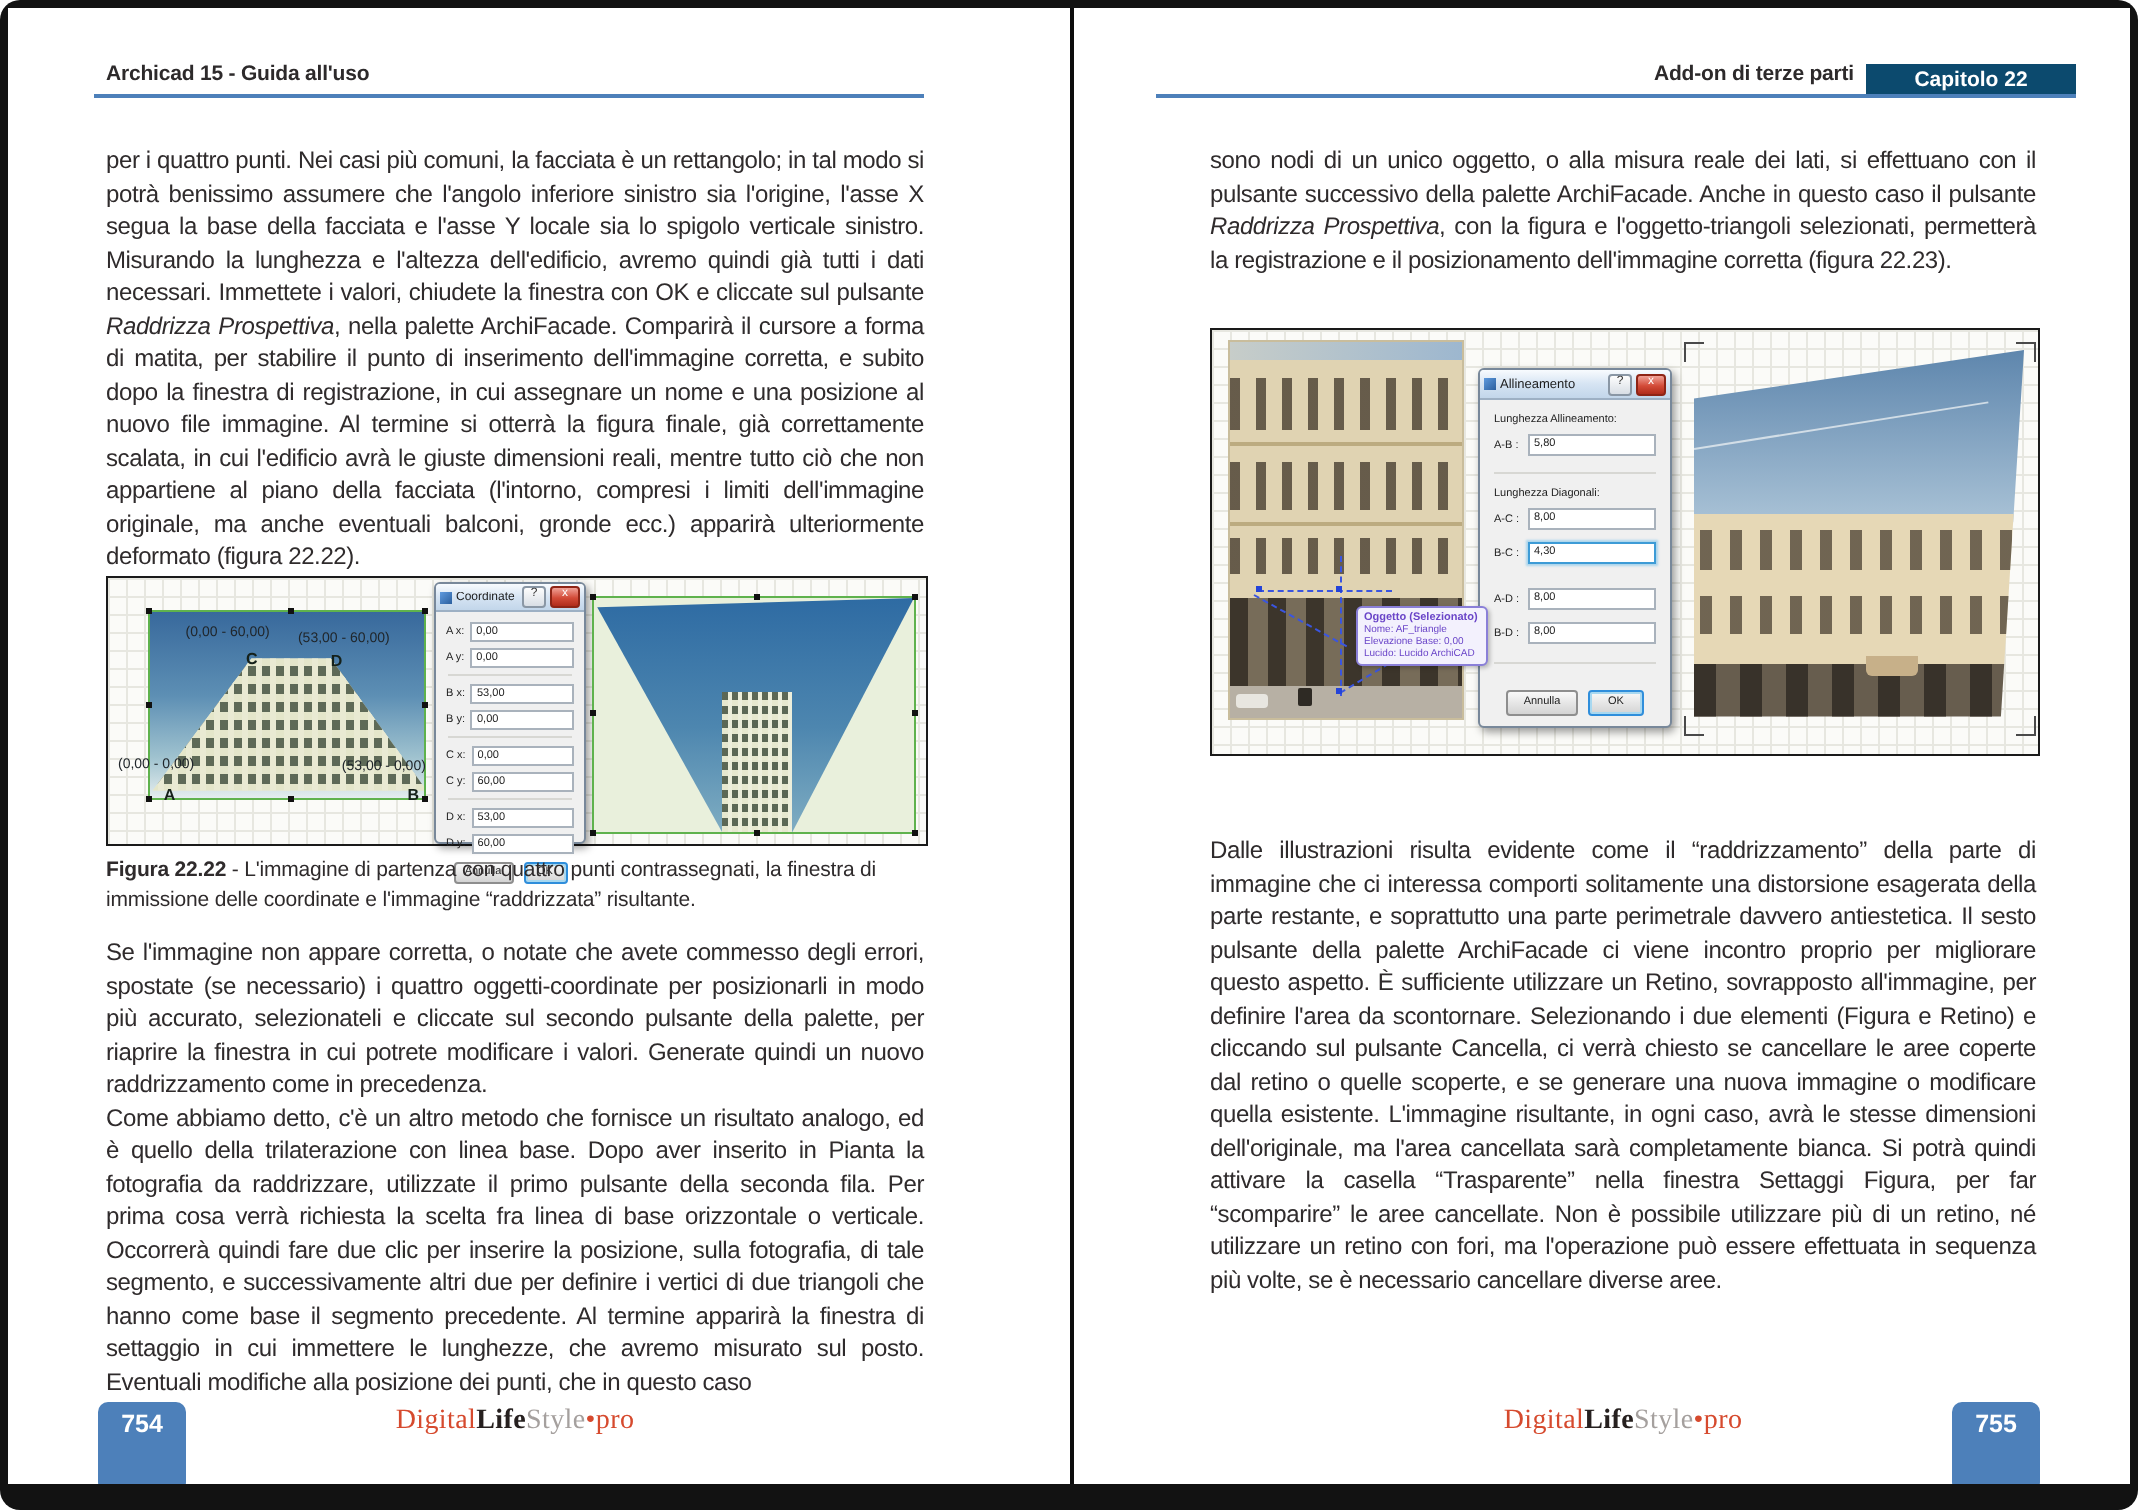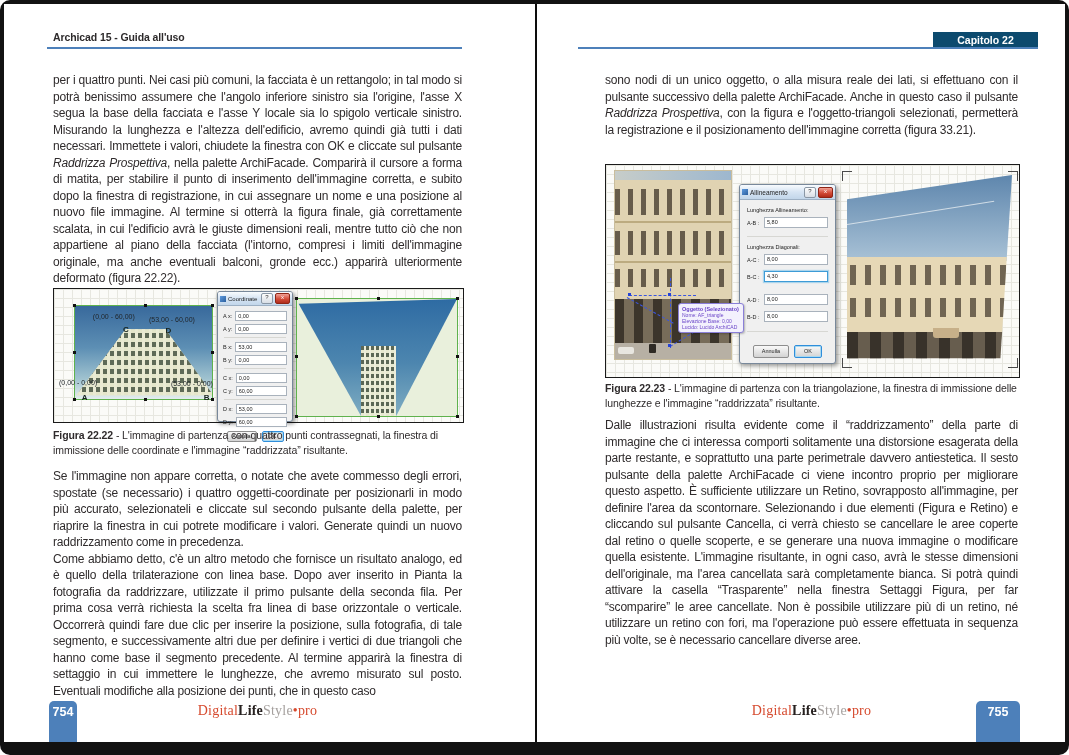--- a/index.html
+++ b/index.html
@@ -211,32 +211,33 @@
 
       <div class="abs caption" style="left:49px;top:424px;width:409px;">
         <b>Figura 22.22</b><span> - L'immagine di partenza con quattro punti contrassegnati, la finestra di immissione delle coordinate e l'immagine “raddrizzata” risultante.</span>
       </div>
 
       <div class="abs body-par" style="left:49px;top:464px;width:409px;">
         <p>Se l'immagine non appare corretta, o notate che avete commesso degli errori, spostate (se necessario) i quattro oggetti-coordinate per posizionarli in modo più accurato, selezionateli e cliccate sul secondo pulsante della palette, per riaprire la finestra in cui potrete modificare i valori. Generate quindi un nuovo raddrizzamento come in precedenza.</p>
         <p>Come abbiamo detto, c'è un altro metodo che fornisce un risultato analogo, ed è quello della trilaterazione con linea base. Dopo aver inserito in Pianta la fotografia da raddrizzare, utilizzate il primo pulsante della seconda fila. Per prima cosa verrà richiesta la scelta fra linea di base orizzontale o verticale. Occorrerà quindi fare due clic per inserire la posizione, sulla fotografia, di tale segmento, e successivamente altri due per definire i vertici di due triangoli che hanno come base il segmento precedente. Al termine apparirà la finestra di settaggio in cui immettere le lunghezze, che avremo misurato sul posto. Eventuali modifiche alla posizione dei punti, che in questo caso</p>
       </div>
 
-      <div class="abs pagebox" style="left:45px;top:697px;width:28px;height:41px;">754</div>
+      <div class="abs pagebox" style="left:45px;top:697px;width:44px;height:41px;">754</div>
       <div class="abs logo" style="left:49px;top:699px;width:409px;">
         <span class="lg-red">Digital</span><span class="lg-dark">Life</span><span class="lg-gray">Style</span><span class="lg-red">•pro</span>
       </div>
     </div>
 
     <div class="abs" style="left:533px;top:0;width:528px;height:100%;">
+      <div class="abs hdr-title" style="left:68px;top:27px;width:322px;text-align:right;">Add-on di terze parti</div>
       <div class="abs badge" style="left:396px;top:28px;width:105px;height:17px;">Capitolo 22</div>
       <div class="abs hdr-line" style="left:41px;top:43px;width:460px;"></div>
 
       <div class="abs body-par" style="left:68px;top:68px;width:413px;">
-        <p><span>sono nodi di un unico oggetto, o alla misura reale dei lati, si effettuano con il pulsante successivo della palette ArchiFacade. Anche in questo caso il pulsante </span><i>Raddrizza Prospettiva</i><span>, con la figura e l'oggetto-triangoli selezionati, permetterà la registrazione e il posizionamento dell'immagine corretta (figura 33.21).</span></p>
+        <p><span>sono nodi di un unico oggetto, o alla misura reale dei lati, si effettuano con il pulsante successivo della palette ArchiFacade. Anche in questo caso il pulsante </span><i>Raddrizza Prospettiva</i><span>, con la figura e l'oggetto-triangoli selezionati, permetterà la registrazione e il posizionamento dell'immagine corretta (figura 22.23).</span></p>
       </div>
 
       <div class="abs figbox" style="left:68px;top:160px;width:413px;height:212px;">
 
         <div class="abs photo23" style="left:8px;top:5px;width:116px;height:188px;">
           <div class="p23-sky"></div>
           <div class="p23-band" style="top:18px;height:26px;"></div>
           <div class="p23-line" style="top:50px;"></div>
           <div class="p23-band" style="top:60px;height:24px;"></div>
           <div class="p23-line" style="top:90px;"></div>
@@ -311,23 +312,20 @@
             <div class="wire" style="left:0;top:26%;width:90%;transform:rotate(-9deg);"></div>
             <div class="r23-bld"></div>
             <div class="r23-band" style="top:48%;height:11%;"></div>
             <div class="r23-band" style="top:66%;height:10%;"></div>
             <div class="r23-shop"></div>
             <div class="abs" style="left:52%;top:82%;width:16%;height:5%;background:#c7b089;border-radius:0 0 3px 3px;"></div>
           </div>
         </div>
       </div>
 
-      <div class="abs caption" style="left:68px;top:377px;width:413px;">
-        <b>Figura 22.23</b><span> - L'immagine di partenza con la triangolazione, la finestra di immissione delle lunghezze e l'immagine “raddrizzata” risultante.</span>
-      </div>
 
       <div class="abs body-par" style="left:68px;top:413px;width:413px;">
         <p>Dalle illustrazioni risulta evidente come il “raddrizzamento” della parte di immagine che ci interessa comporti solitamente una distorsione esagerata della parte restante, e soprattutto una parte perimetrale davvero antiestetica. Il sesto pulsante della palette ArchiFacade ci viene incontro proprio per migliorare questo aspetto. È sufficiente utilizzare un Retino, sovrapposto all'immagine, per definire l'area da scontornare. Selezionando i due elementi (Figura e Retino) e cliccando sul pulsante Cancella, ci verrà chiesto se cancellare le aree coperte dal retino o quelle scoperte, e se generare una nuova immagine o modificare quella esistente. L'immagine risultante, in ogni caso, avrà le stesse dimensioni dell'originale, ma l'area cancellata sarà completamente bianca. Si potrà quindi attivare la casella “Trasparente” nella finestra Settaggi Figura, per far “scomparire” le aree cancellate. Non è possibile utilizzare più di un retino, né utilizzare un retino con fori, ma l'operazione può essere effettuata in sequenza più volte, se è necessario cancellare diverse aree.</p>
       </div>
 
       <div class="abs logo" style="left:68px;top:699px;width:413px;">
         <span class="lg-red">Digital</span><span class="lg-dark">Life</span><span class="lg-gray">Style</span><span class="lg-red">•pro</span>
       </div>
       <div class="abs pagebox" style="left:439px;top:697px;width:44px;height:41px;">755</div>
     </div>

